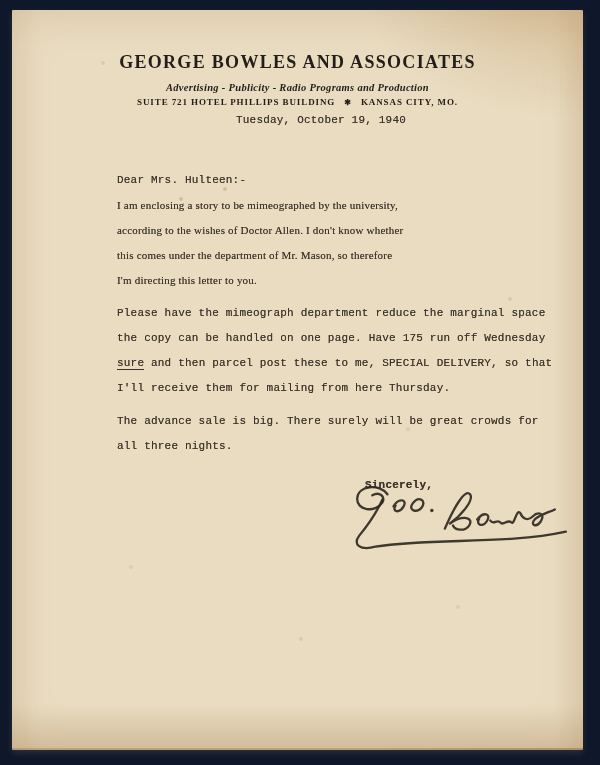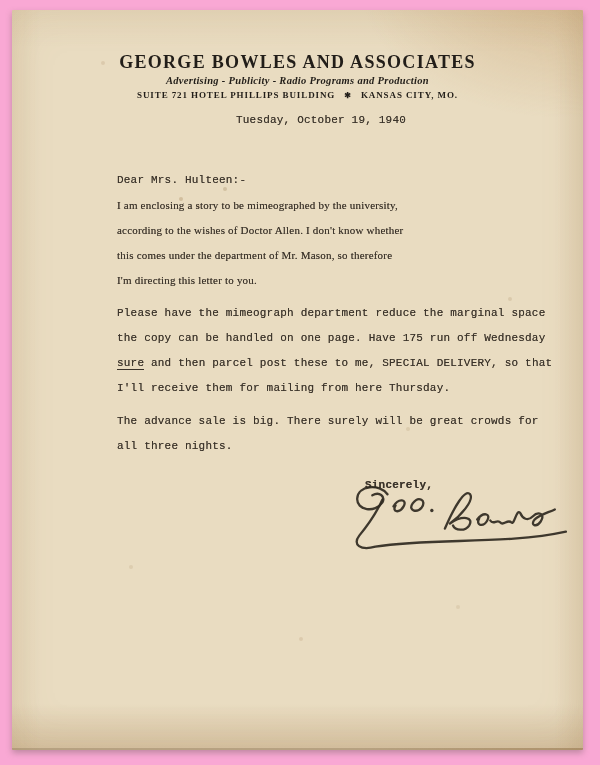--- a/index.html
+++ b/index.html
@@ -2,21 +2,21 @@
 <html><head>
 <meta charset="utf-8">
 <style>
   html,body{margin:0;padding:0;}
   body{
     width:600px;height:765px;
     background:#edeef3;
     font-family:"Liberation Sans", sans-serif;
     overflow:hidden;
   }
-  .scan{position:relative;width:600px;height:765px;background:#f9a8d4;}
+  .scan{position:relative;width:600px;height:765px;background:#0f172a;}
   .paper{
     position:absolute;left:12px;top:10px;width:571px;height:738px;
     background-color:#e9dcc1;
     background-image:
       radial-gradient(ellipse 330px 210px at 97% -3%, rgba(189,146,92,0.42), rgba(189,146,92,0) 62%),
       linear-gradient(90deg, rgba(160,125,75,0.10), rgba(160,125,75,0) 5%, rgba(160,125,75,0) 95%, rgba(160,125,75,0.16)),
       linear-gradient(180deg, rgba(160,125,75,0.07), rgba(160,125,75,0) 5%, rgba(160,125,75,0) 94%, rgba(148,108,58,0.24));
     box-shadow: 0 3px 6px rgba(95,85,80,0.38), inset 0 0 46px rgba(170,135,85,0.13);
     border-bottom:2px solid rgba(120,90,52,0.42);
     border-radius:1px;
@@ -34,21 +34,21 @@
       118px 556px 0 1px rgba(150,115,70,.14),
       395px 418px 0 1px rgba(150,115,70,.15);
   }
   .letterhead{position:absolute;top:42px;left:0;right:0;text-align:center;color:#221e19;}
   .company{
     font-family:"Liberation Serif", serif;font-weight:700;
     font-size:18px;letter-spacing:1.3px;line-height:20px;
   }
   .tagline{
     font-family:"Liberation Serif", serif;font-weight:700;font-style:italic;
-    font-size:10.5px;letter-spacing:0.3px;margin-top:3px;
+    font-size:10.5px;letter-spacing:0.3px;margin-top:10px;
   }
   .address{
     font-family:"Liberation Serif", serif;font-weight:700;
     font-size:9px;letter-spacing:0.9px;margin-top:4px;
   }
   .address .sep{padding:0 9px;font-size:8px;}
   .typed{
     font-family:"Liberation Mono","DejaVu Sans Mono", monospace;
     font-size:11px;color:#3a332a;letter-spacing:0.2px;
     text-shadow:0 0 0.6px rgba(55,45,35,0.65);

